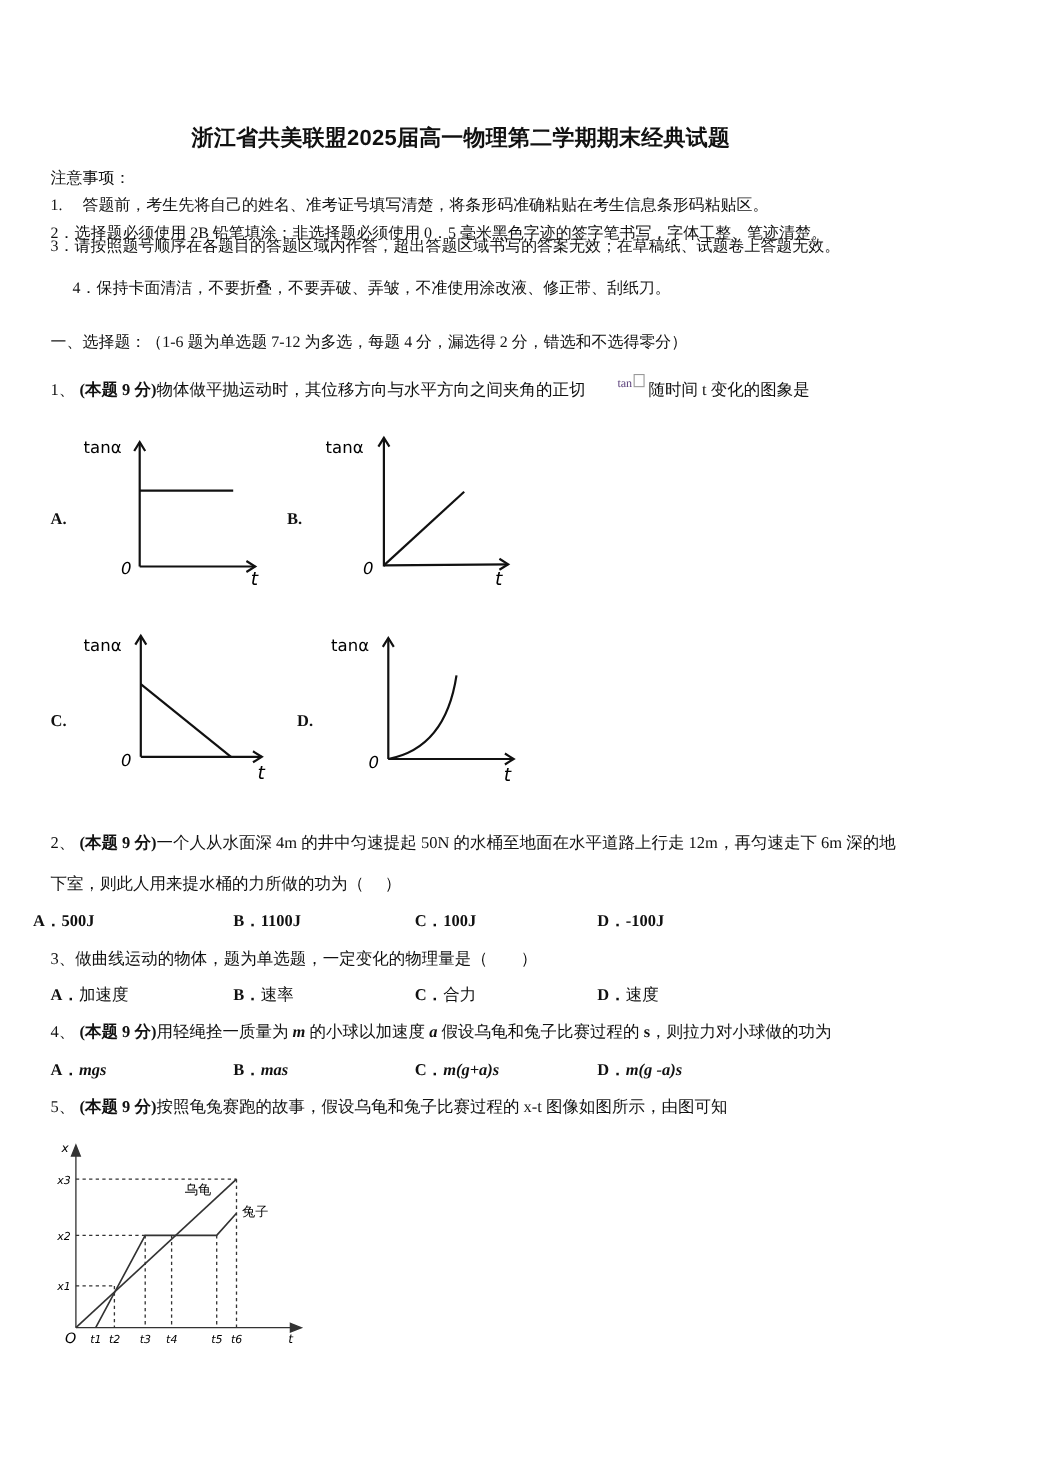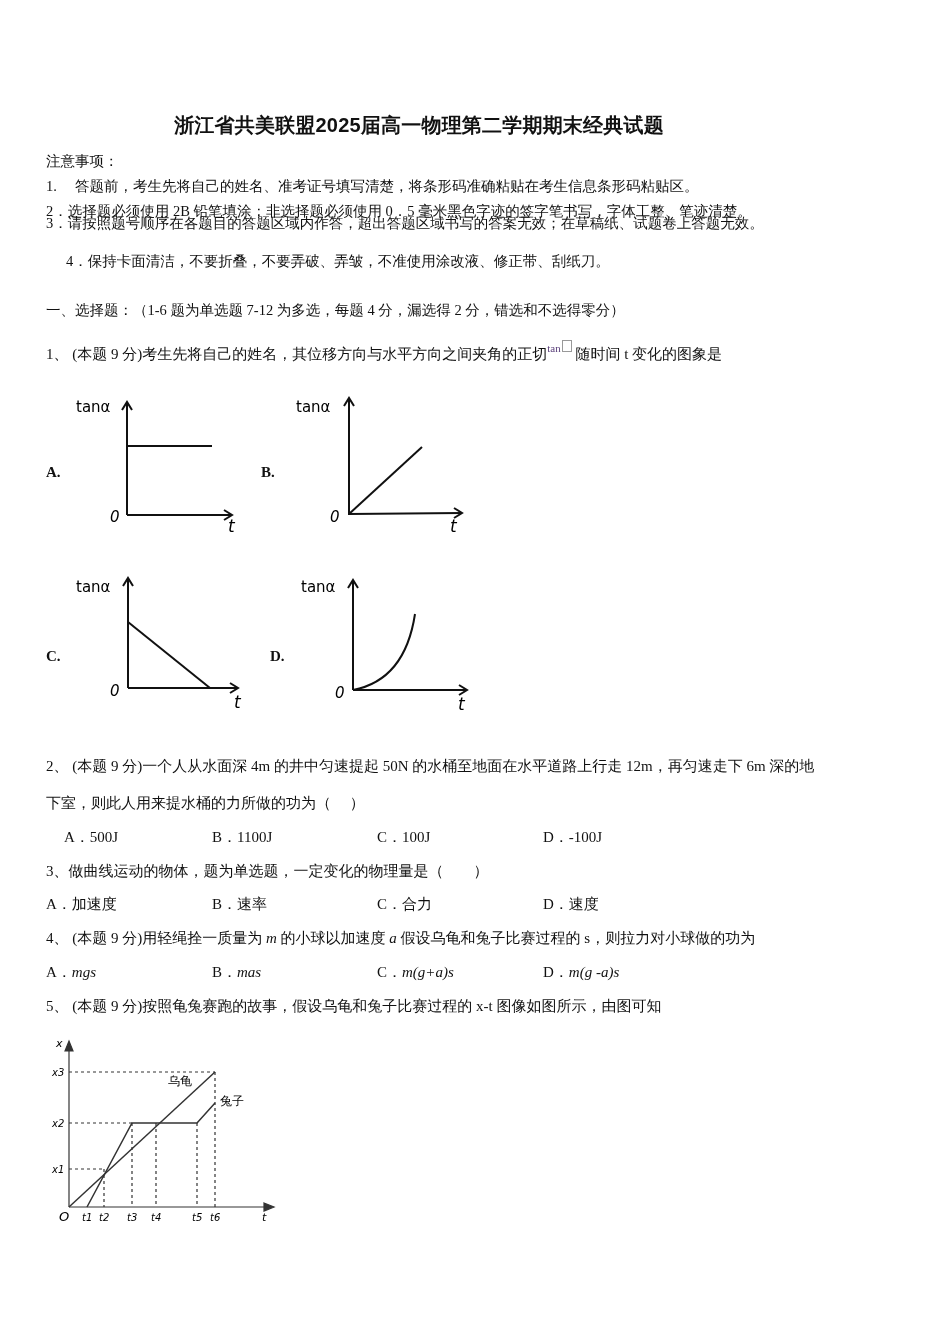--- a/index.html
+++ b/index.html
@@ -8,44 +8,44 @@
     font-family: "Liberation Serif", "DejaVu Serif", serif; color: #111;
   }
   .abs { position: absolute; white-space: nowrap; }
   .title {
     left: 0; width: 838px; top: 112px; text-align: center;
     font-family: "Liberation Sans", "DejaVu Sans", sans-serif;
     font-weight: bold; font-size: 20px; letter-spacing: 0.2px;
   }
   .note { font-size: 14.5px; left: 46px; }
   .q { font-size: 15px; left: 46px; }
-  .bold { font-weight: normal; }
+  .bold { font-weight: bold; }
   .opt { font-size: 15px; }
-  .sup-tan { font-size: 11px; color: #5a3f7a; vertical-align: 7px; }
+  .sup-tan { font-size: 11px; color: #5a3f7a; vertical-align: 7px; margin-left: 29px; }
   .boxch { display:inline-block; width: 8px; height: 10px; border: 1px solid #999; vertical-align: 7px; margin-left:1px; }
   .optlabel { font-weight: bold; font-size: 15px; }
   svg text { font-family: "DejaVu Sans", sans-serif; }
   .it { font-style: italic; }
 </style>
 </head>
 <body>
 
 <div class="abs title">浙江省共美联盟2025届高一物理第二学期期末经典试题</div>
 
 <div class="abs note" style="top:152px;">注意事项：</div>
 <div class="abs note" style="top:177px;">1.　 答题前，考生先将自己的姓名、准考证号填写清楚，将条形码准确粘贴在考生信息条形码粘贴区。</div>
 <div class="abs note" style="top:202px;">2．选择题必须使用 2B 铅笔填涂；非选择题必须使用 0．5 毫米黑色字迹的签字笔书写，字体工整、笔迹清楚。</div>
 <div class="abs note" style="top:214px;">3．请按照题号顺序在各题目的答题区域内作答，超出答题区域书写的答案无效；在草稿纸、试题卷上答题无效。</div>
 <div class="abs note" style="top:252px;margin-left:20px;">4．保持卡面清洁，不要折叠，不要弄破、弄皱，不准使用涂改液、修正带、刮纸刀。</div>
 
 <div class="abs note" style="top:301px;">一、选择题：（1-6 题为单选题 7-12 为多选，每题 4 分，漏选得 2 分，错选和不选得零分）</div>
 
 <div class="abs q" style="top:340px;">
   <span>1、</span>
-  <span class="bold">(本题 9 分)</span><span>考生先将自己的姓名，其位移方向与水平方向之间夹角的正切</span><span class="sup-tan">tan</span><span class="boxch"></span><span> 随时间 t 变化的图象是</span>
+  <span class="bold">(本题 9 分)</span><span>物体做平抛运动时，其位移方向与水平方向之间夹角的正切</span><span class="sup-tan">tan</span><span class="boxch"></span><span> 随时间 t 变化的图象是</span>
 </div>
 
 <div class="abs optlabel" style="left:46px; top:464px;">A.</div>
 <svg class="abs" style="left:70px; top:392px;" width="180" height="145">
   <text x="6" y="20" font-size="15">tanα</text>
   <line x1="57" y1="10" x2="57" y2="123" stroke="#111" stroke-width="2"></line>
   <polyline points="52,18 57,10 62,18" fill="none" stroke="#111" stroke-width="2"></polyline>
   <line x1="57" y1="123" x2="162" y2="123" stroke="#111" stroke-width="2"></line>
   <polyline points="154,118 162,123 154,128" fill="none" stroke="#111" stroke-width="2"></polyline>
   <line x1="57" y1="54" x2="142" y2="54" stroke="#111" stroke-width="2"></line>
@@ -87,21 +87,21 @@
   <path d="M58,118 Q110,108 120,42" fill="none" stroke="#111" stroke-width="2"></path>
   <text x="40" y="126" font-size="15" class="it">0</text>
   <text x="163" y="138" font-size="17" class="it">t</text>
 </svg>
 
 <div class="abs q" style="top:757px;">
   <span>2、</span>
   <span class="bold">(本题 9 分)</span><span>一个人从水面深 4m 的井中匀速提起 50N 的水桶至地面在水平道路上行走 12m，再匀速走下 6m 深的地</span>
 </div>
 <div class="abs q" style="top:794px;">下室，则此人用来提水桶的力所做的功为（　 ）</div>
-<div class="abs opt" style="left:64px; top:828px;"><span class="bold">A．</span><span class="bold">500J</span></div>
+<div class="abs opt" style="left:30px; top:828px;"><span class="bold">A．</span><span class="bold">500J</span></div>
 <div class="abs opt" style="left:212px; top:828px;"><span class="bold">B．</span><span class="bold">1100J</span></div>
 <div class="abs opt" style="left:377px; top:828px;"><span class="bold">C．</span><span class="bold">100J</span></div>
 <div class="abs opt" style="left:543px; top:828px;"><span class="bold">D．</span><span class="bold">-100J</span></div>
 
 <div class="abs q" style="top:862px;">
   <span>3、</span><span>做曲线运动的物体，题为单选题，一定变化的物理量是（　　）</span>
 </div>
 <div class="abs opt" style="left:46px; top:895px;"><span class="bold">A．</span><span>加速度</span></div>
 <div class="abs opt" style="left:212px; top:895px;"><span class="bold">B．</span><span>速率</span></div>
 <div class="abs opt" style="left:377px; top:895px;"><span class="bold">C．</span><span>合力</span></div>

